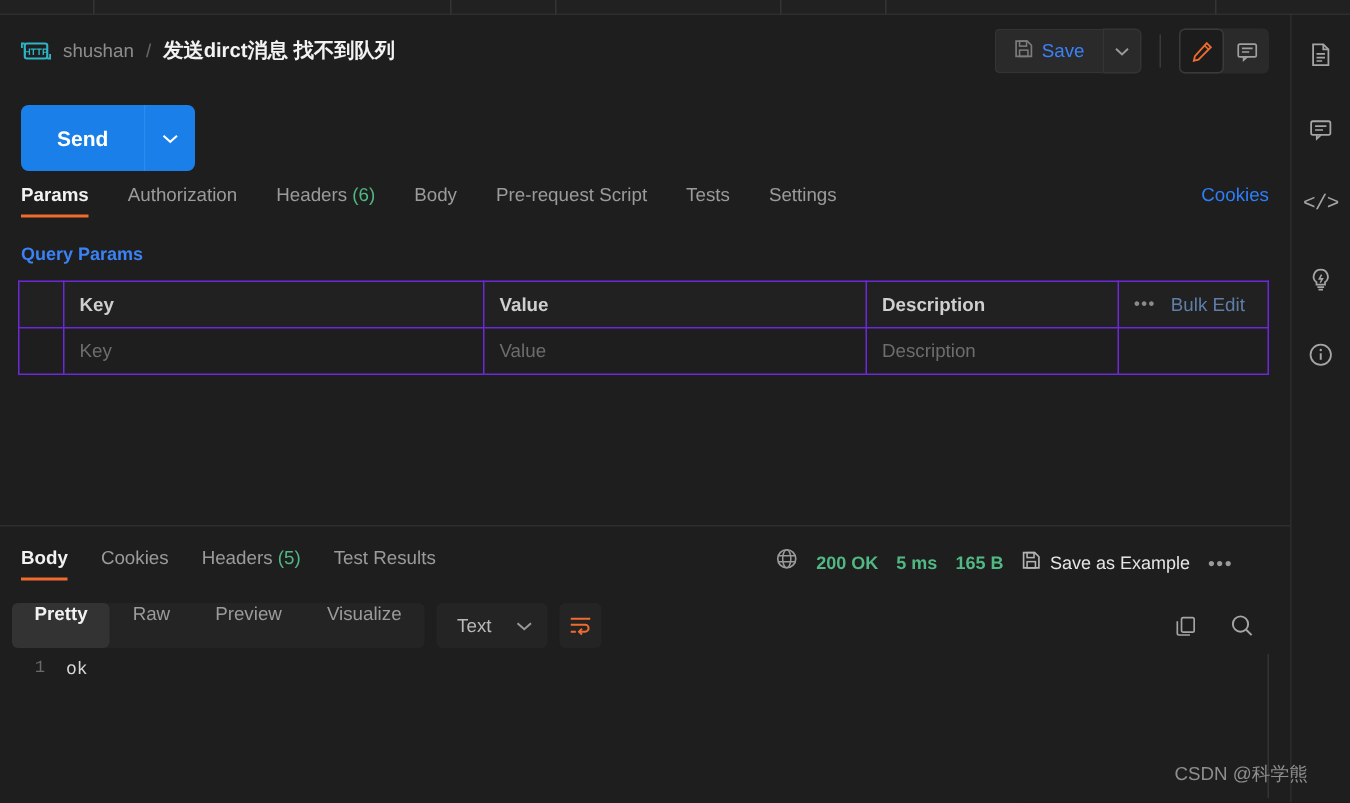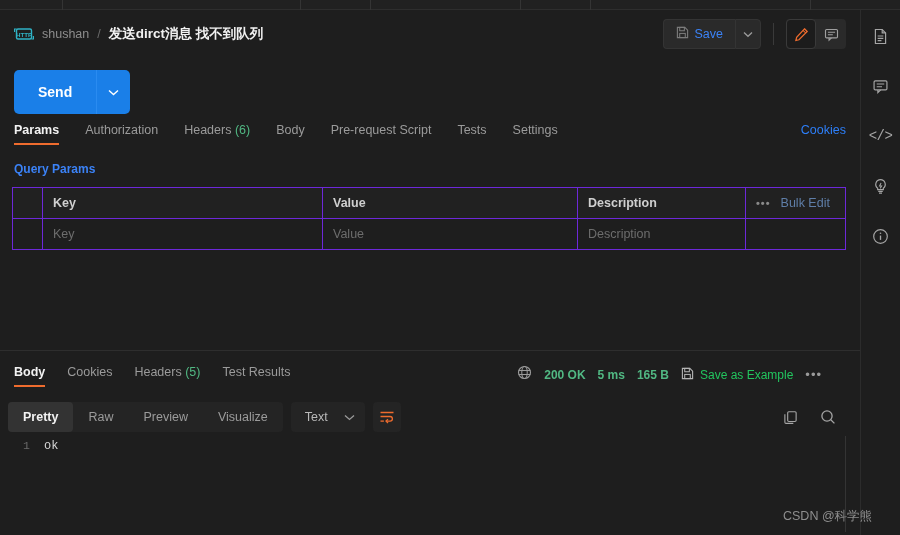--- a/index.html
+++ b/index.html
@@ -140,32 +140,32 @@
   
   .resptabs {
     position: absolute; left: 0; top: 355px; width: 860px; height: 28px;
     display: flex; align-items: flex-start; padding: 0 8px;
   }
   .resptabs .rt { margin-right: 22px; }
   .resp-meta { margin-left: auto; display: flex; align-items: center; gap: 12px; padding-right: 30px; }
   .globe { color: #9a9a9a; }
   .m-green { color: #51b883; font-size: 12px; font-weight: bold; }
   .save-example {
-    display: flex; align-items: center; gap: 6px; color: #22c55e; font-size: 12px; cursor: pointer;
+    display: flex; align-items: center; gap: 6px; color: #e5e5e5; font-size: 12px; cursor: pointer;
   }
   .ellipsis-btn { color: #9a9a9a; font-size: 13px; letter-spacing: 1px; cursor: pointer; }
 
   
   .bodybar {
     position: absolute; left: 8px; top: 392px; width: 846px; height: 30px;
     display: flex; align-items: center; gap: 8px;
   }
   .seg { display: flex; background: #242424; border-radius: 4px; height: 30px; align-items: center; }
   .seg-item {
-    padding: 0 15px; height: 30px; display: flex; align-items: center;
+    padding: 0 15px; height: 30px; display: flex; 
     font-size: 12.5px; color: #9b9b9b; cursor: pointer; border-radius: 4px;
   }
   .seg-item.active { background: #333333; color: #f2f2f2; font-weight: bold; }
   .sel-text {
     display: flex; align-items: center; gap: 16px; height: 30px; padding: 0 10px 0 14px;
     background: #242424; border-radius: 4px; color: #b9b9b9; font-size: 12.5px; cursor: pointer;
   }
   .wrap-btn {
     width: 28px; height: 30px; background: #242424; border-radius: 4px;
     display: flex; align-items: center; justify-content: center; color: #ef6c2e; cursor: pointer;

